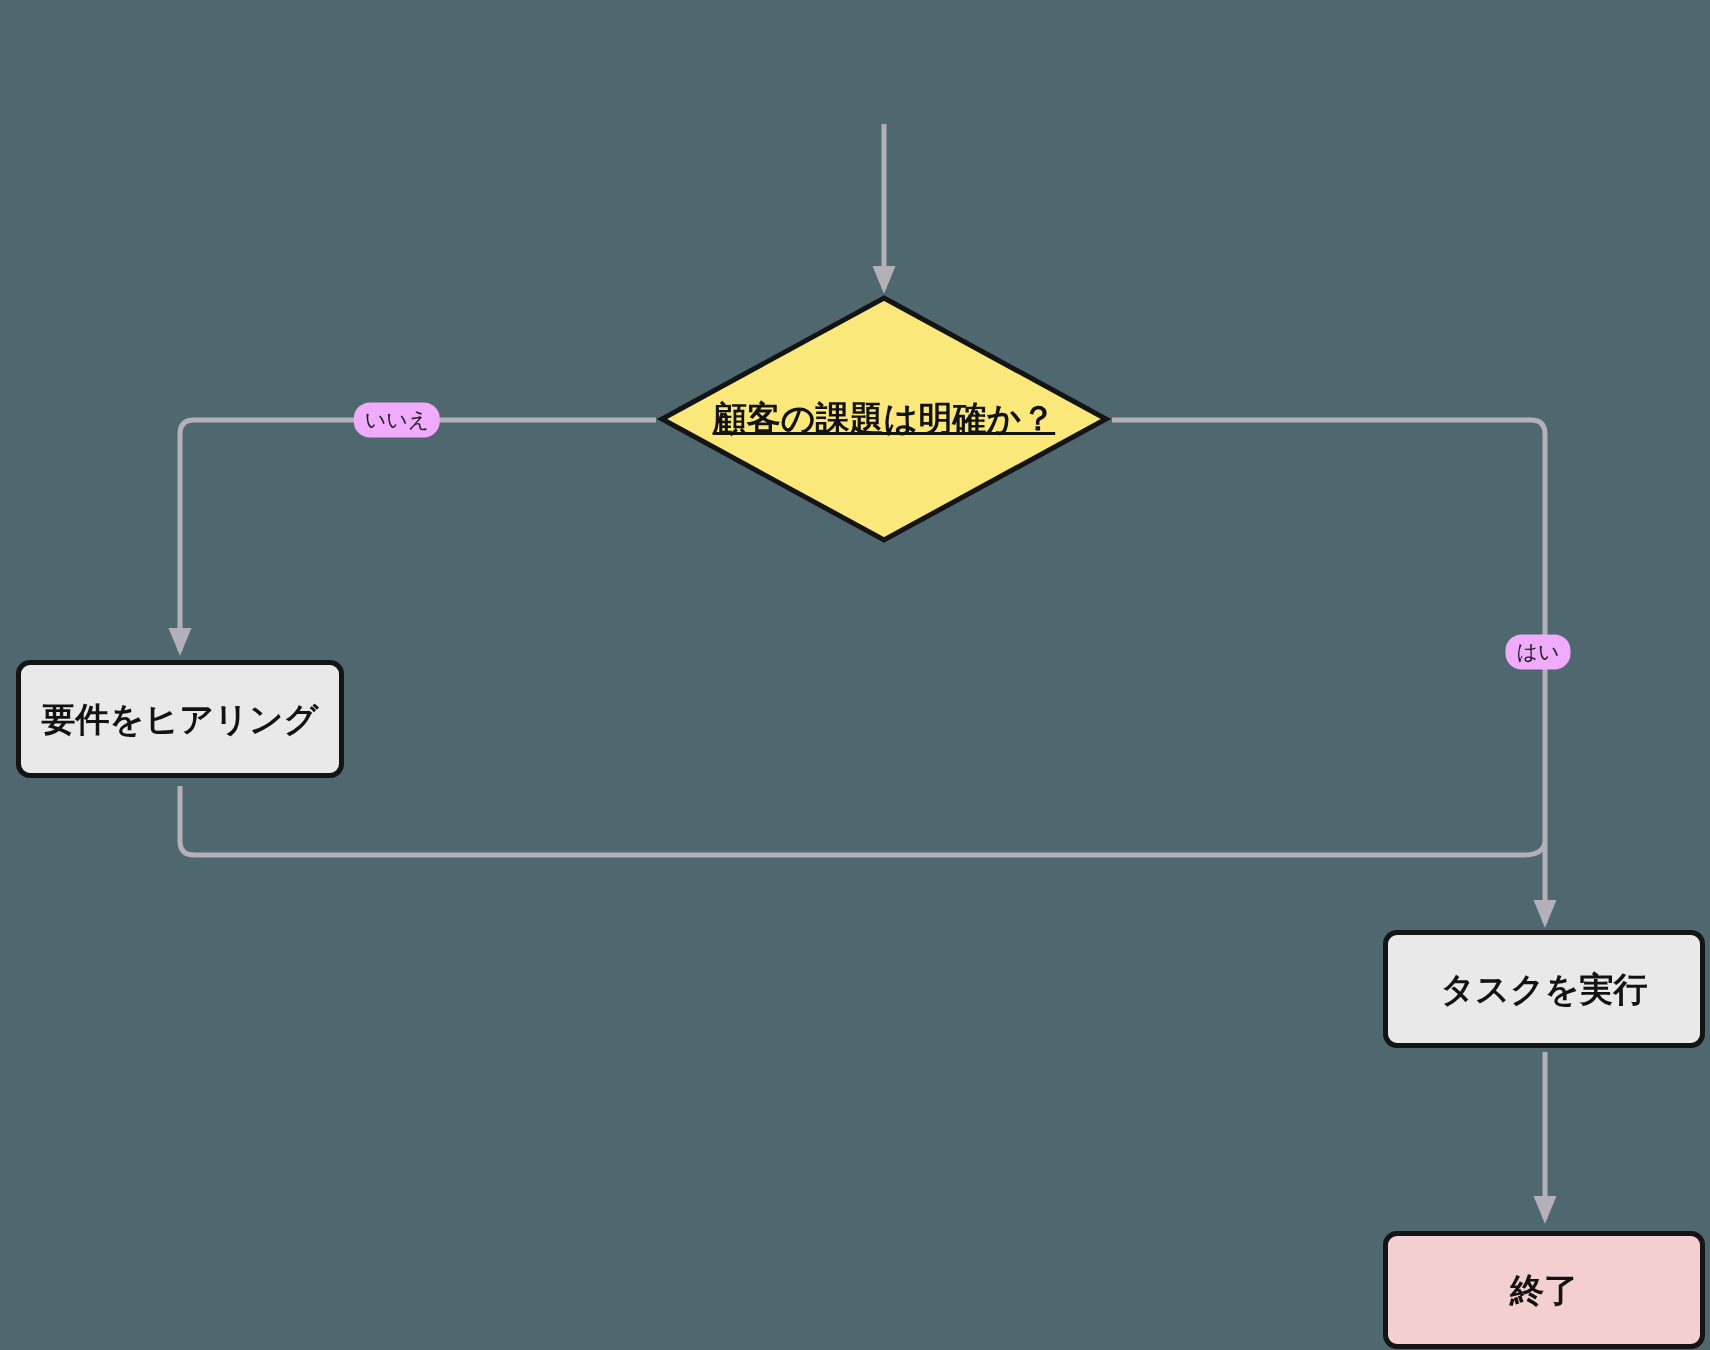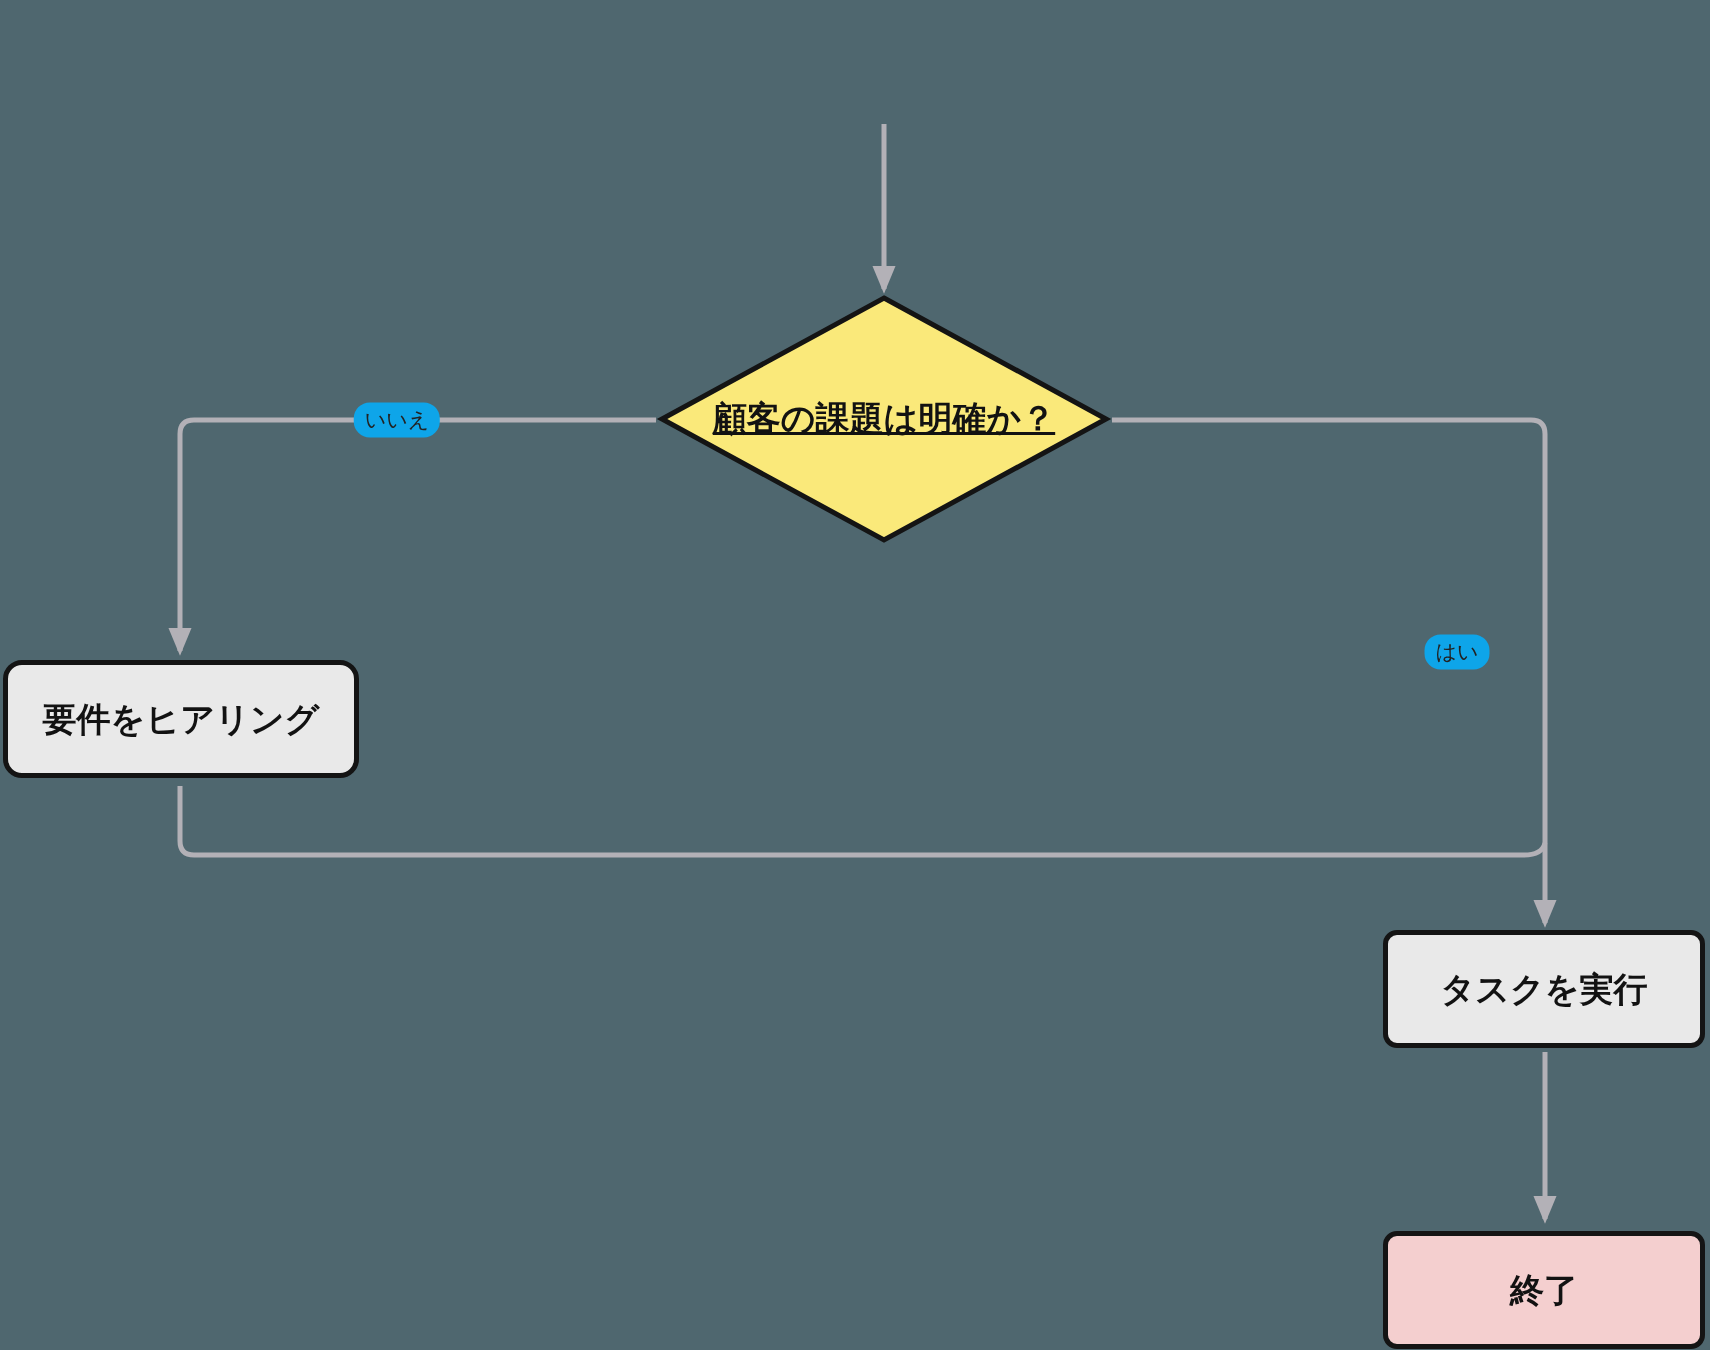--- a/index.html
+++ b/index.html
@@ -28,52 +28,52 @@
     box-sizing: border-box;
     border: 5px solid #141414;
     border-radius: 14px;
     font-size: 34px;
     font-weight: bold;
     color: #121212;
     text-align: center;
     line-height: 1.25;
   }
   .node-start   { left: 617px;  top: 3px;    width: 525px; height: 117px; background: #d7f8d7; }
-  .node-hearing { left: 3px;    top: 660px;  width: 356px; height: 118px; background: #e9e9e9; border-radius: 19px; }
+  .node-hearing { left: 16px;    top: 660px;  width: 328px; height: 118px; background: #e9e9e9; }
   .node-task    { left: 1383px; top: 930px;  width: 322px; height: 118px; background: #e9e9e9; }
   .node-end     { left: 1383px; top: 1231px; width: 322px; height: 118px; background: #f4cfcf; }
   .decision-text {
     position: absolute;
     left: 662px;
     top: 298px;
     width: 444px;
     height: 242px;
     display: flex;
     align-items: center;
     justify-content: center;
     font-size: 34px;
     font-weight: bold;
     color: #121212;
     text-align: center;
     text-decoration: underline;
   }
   .edge-label {
     position: absolute;
     transform: translate(-50%, -50%);
-    background: #0ea5e9;
+    background: #f0abfc;
     border-radius: 16px;
     padding: 5px 11px;
     font-size: 21px;
     font-weight: normal;
     color: #222222;
     white-space: nowrap;
     line-height: 1.2;
   }
   .edge-label-no  { left: 397px;  top: 420px; }
-  .edge-label-yes { left: 1457px; top: 652px; }
+  .edge-label-yes { left: 1538px; top: 652px; }
 </style>
 </head>
 <body>
 
 <div class="stage">
 
   <svg class="edge-layer" width="1710" height="1350" viewBox="0 0 1710 1350">
     <defs>
       <marker id="arrowhead" viewBox="0 0 12 10" refX="10" refY="5" markerWidth="28" markerHeight="24" markerUnits="userSpaceOnUse" orient="auto">
         <path d="M0,0 L12,5 L0,10 Z" fill="#b3b1b7"></path>

